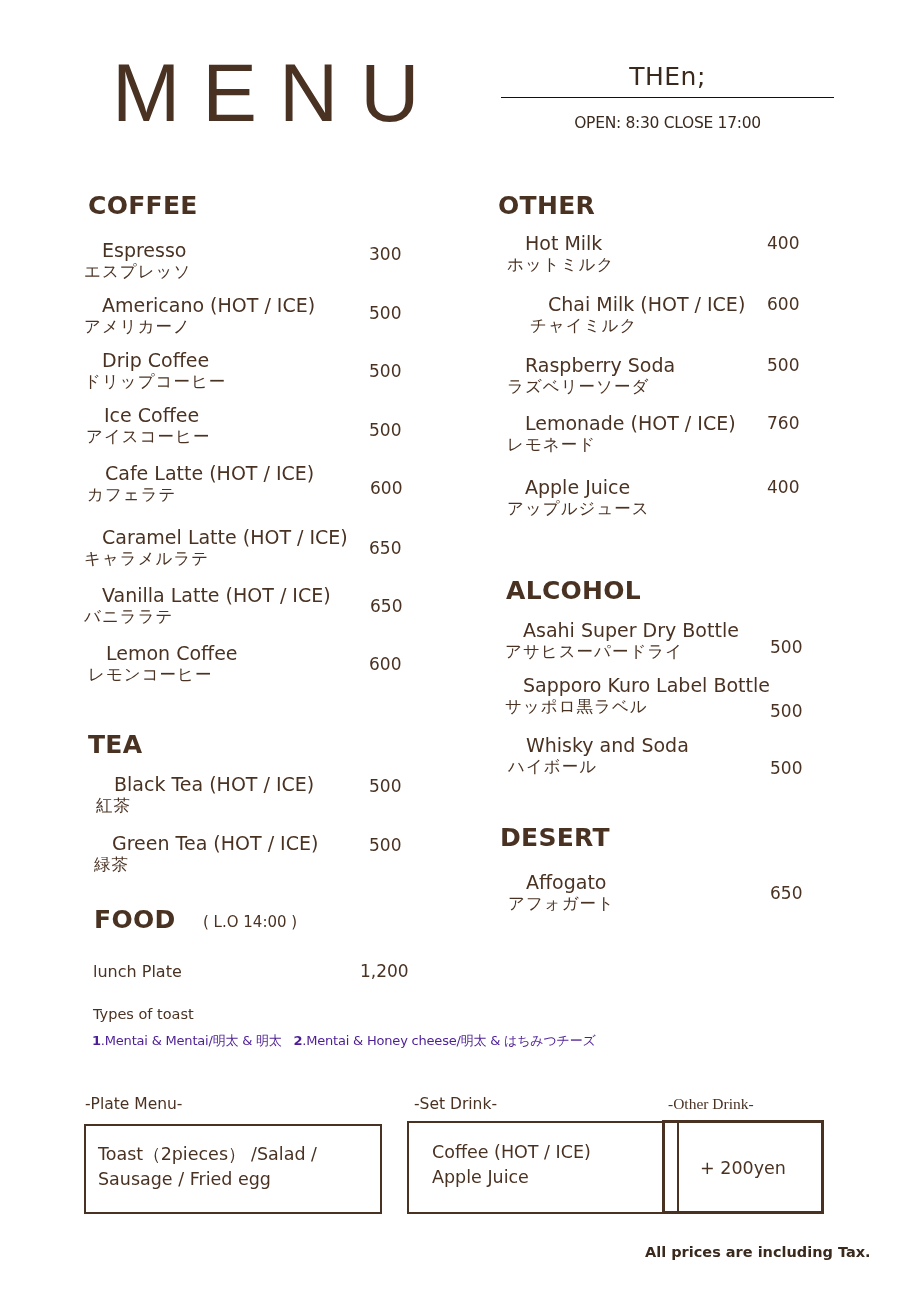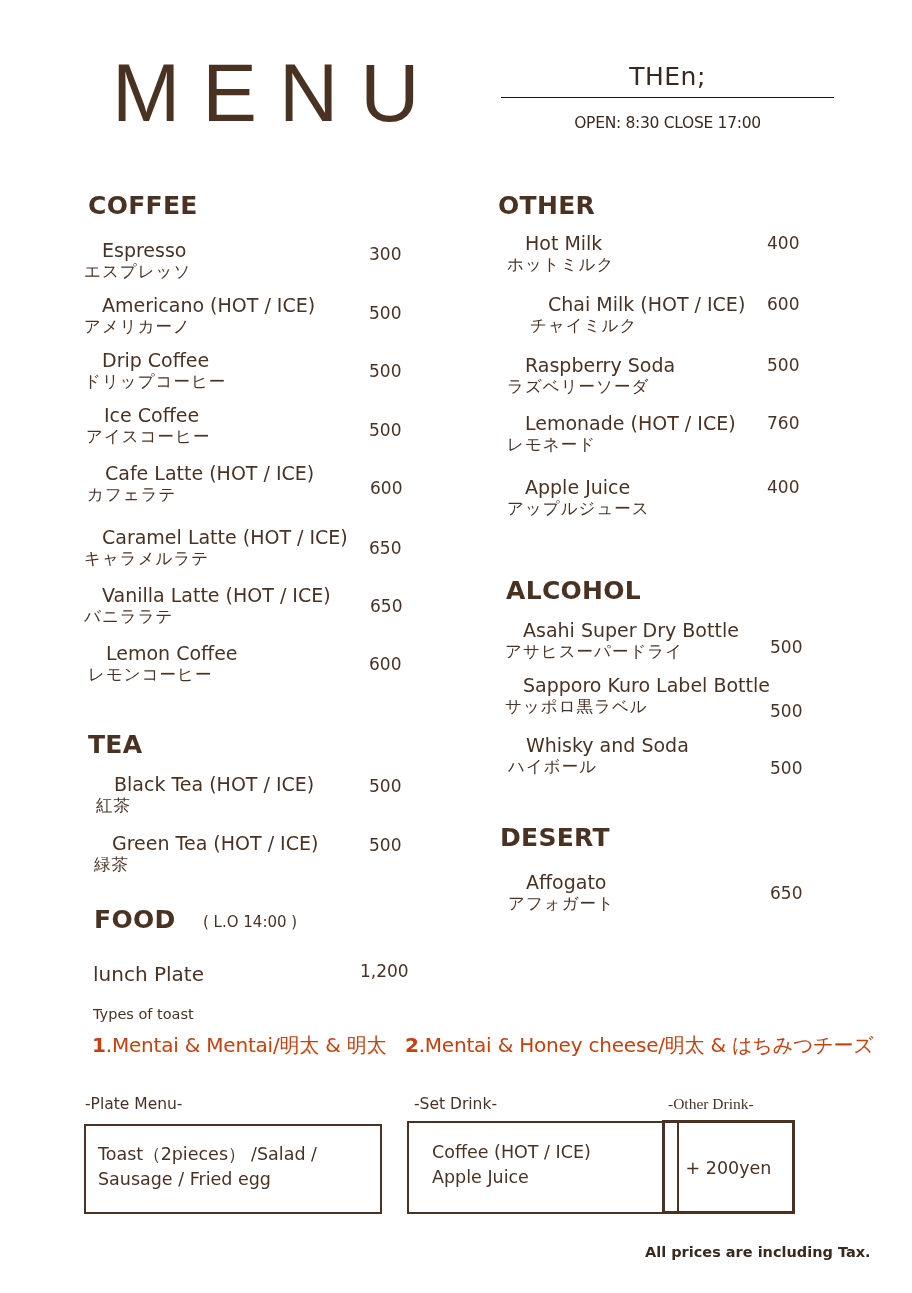--- a/index.html
+++ b/index.html
@@ -22,23 +22,23 @@
   .brand-rule { left: 501px; top: 97px; width: 333px; height: 0; border-top: 1.5px solid #111; }
   .hours {
     left: 501px; width: 333px; top: 112px; text-align: center;
     font-size: 15.5px; line-height: 23px; color: #3a2a1e; letter-spacing: -0.3px;
   }
   .section-h { font-size: 25px; font-weight: bold; color: #4a3222; letter-spacing: 0.3px; line-height: 1; }
   .item-en { font-size: 19px; line-height: 22px; color: #4a3222; white-space: nowrap; margin-left: 18px; }
   .item-jp { font-size: 16.5px; line-height: 22px; color: #4a3222; white-space: nowrap; letter-spacing: 1px; }
   .price { font-size: 17px; line-height: 22px; color: #4a3222; }
   .food-lo { font-size: 15px; color: #4a3222; }
-  .lunch { font-size: 20px; color: #4a3222; }
+  .lunch { font-size: 16px; color: #4a3222; }
   .toast-label { font-size: 14.5px; color: #4a3222; }
-  .toast-types { font-size: 20px; color: #c2410c; white-space: nowrap; letter-spacing: -0.2px; }
+  .toast-types { font-size: 13px; color: #4c1d95; white-space: nowrap; letter-spacing: -0.2px; }
   .toast-types b { font-weight: bold; }
   .box-label { font-size: 15.5px; color: #4a3222; }
   .box {
     border: 2px solid #4a3222; box-sizing: border-box;
   }
   .box-text { font-size: 17.5px; line-height: 25px; color: #4a3222; white-space: nowrap; }
   .tax { font-size: 14.5px; font-weight: 600; color: #3a2a1e; }
 </style>
 </head>
 <body>
@@ -195,17 +195,17 @@
 
 <div class="abs box-label" style="left:414px; top:1095px;">-Set Drink-</div>
 <div class="abs box" style="left:407px; top:1121px; width:272px; height:93px;">
   <div class="abs box-text" style="left:23px; top:17px;">
     <div>Coffee (HOT / ICE)</div>
     <div>Apple Juice</div>
   </div>
 </div>
 
 <div class="abs box-label" style="left:668px; top:1095px;font-family:Liberation Serif, serif;">-Other Drink-</div>
-<div class="abs box" style="left:662px; top:1120px; width:133px; height:94px; border-width:3px;">
+<div class="abs box" style="left:662px; top:1120px; width:162px; height:94px; border-width:3px;">
   <div class="box-text" style="position:absolute; left:0; right:0; top:33px; text-align:center;">+ 200yen</div>
 </div>
 
 <div class="abs tax" style="left:645px; top:1244px;">All prices are including Tax.</div>
 
 </body></html>

